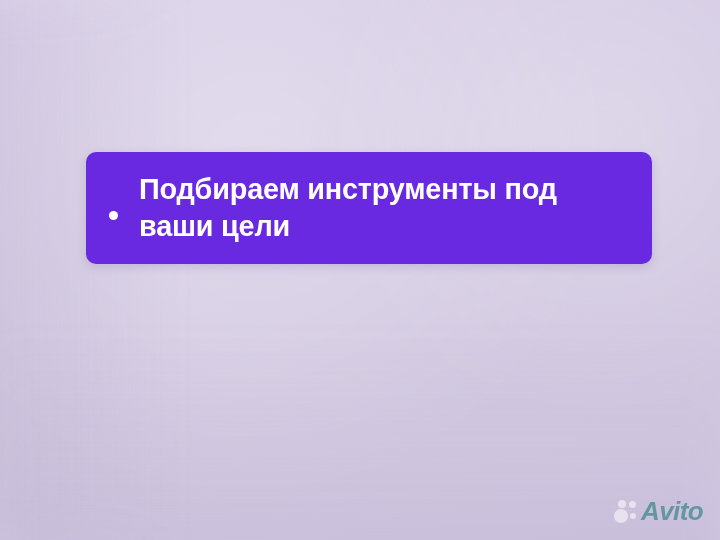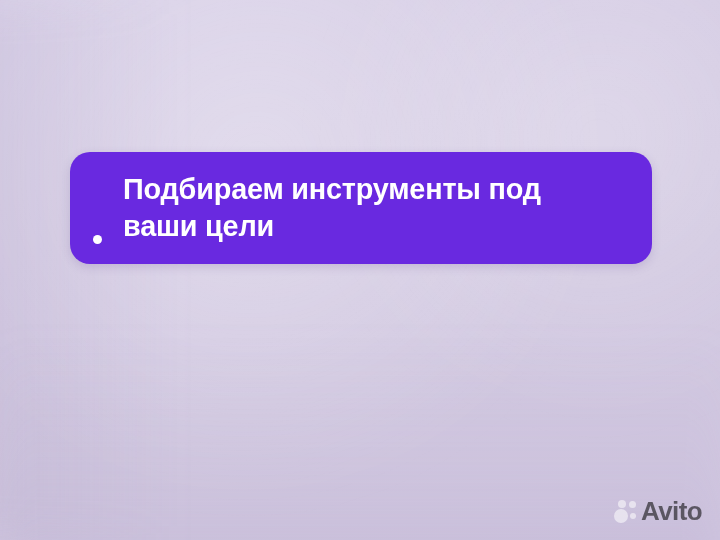--- a/index.html
+++ b/index.html
@@ -82,25 +82,26 @@
   .cards {
     position: absolute;
     left: 70px;
     top: 152px;
     width: 582px;
   }
   .card {
     position: relative;
     box-sizing: border-box;
     background: #6929e0;
-    border-radius: 20px;
+    border-radius: 10px;
     padding: 18px 26px 20px 23px;
     display: flex;
-    align-items: flex-end;
+    align-items: center;
     box-shadow: 0 3px 10px rgba(90, 60, 140, 0.18);
+    margin-left: 16px;
   }
   .card + .card {
     margin-top: 22px;
   }
 
   .bullet {
     flex: 0 0 auto;
     width: 9px;
     height: 9px;
     border-radius: 50%;
@@ -140,25 +141,26 @@
     position: absolute;
     display: block;
     border-radius: 50%;
     background: #ffffff;
   }
   .wm-dot-big    { left: 0px;  top: 10px; width: 14px; height: 14px; }
   .wm-dot-top    { left: 4px;  top: 1px;  width: 8px;  height: 8px;  }
   .wm-dot-right  { left: 15px; top: 2px;  width: 7px;  height: 7px;  }
   .wm-dot-small  { left: 16px; top: 14px; width: 6px;  height: 6px;  }
   .wm-text {
-    color: #000000;
+    color: #0f766e;
     font-size: 26px;
     line-height: 26px;
     font-weight: 700;
     letter-spacing: -0.6px;
+    font-style: italic;
   }
 </style>
 </head>
 <body>
 
 <div id="poster">
 
   <div class="bg-base"></div>
   <div class="bg-sheen-a"></div>
   <div class="bg-sheen-b"></div>

